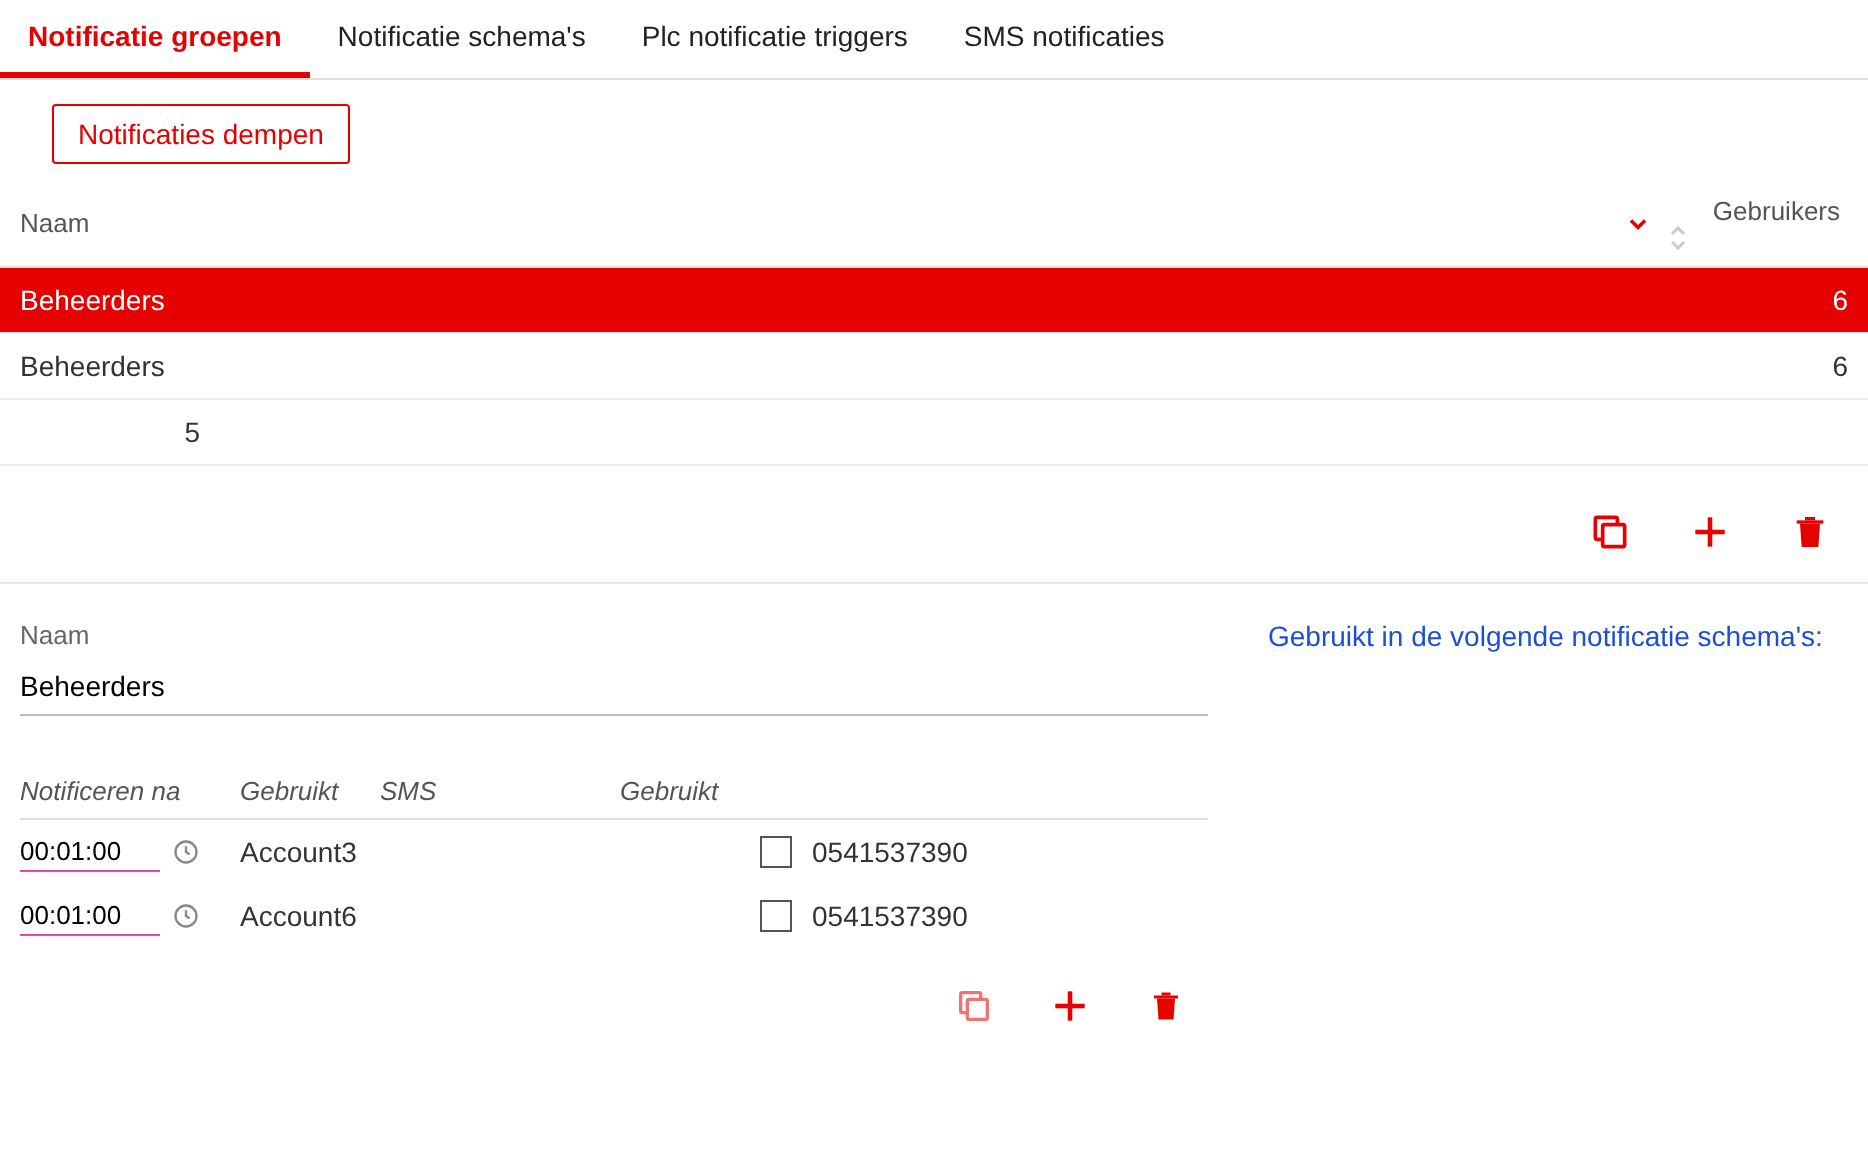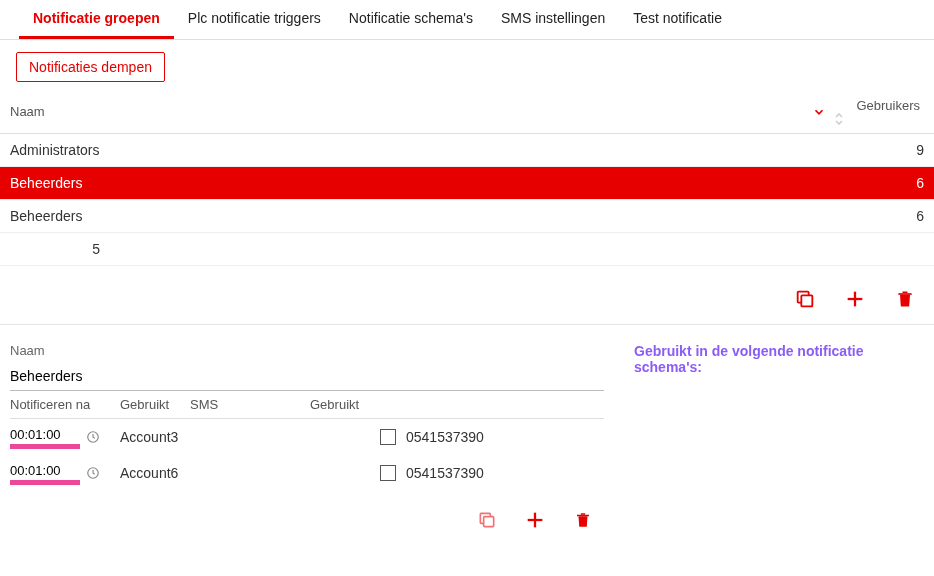--- a/index.html
+++ b/index.html
@@ -7,35 +7,35 @@
     margin: 0;
     font-family: "Segoe UI", Arial, sans-serif;
     font-size: 14px;
     color: #333;
     background: #fff;
     width: 934px;
   }
   .tabs {
     display: flex;
     border-bottom: 1px solid #ddd;
-    padding: 0 19px;
+    padding: 0 0;
   }
   .tab {
     padding: 10px 14px;
     cursor: pointer;
     color: #222;
     font-size: 14px;
   }
   .tab.active {
     color: #e60000;
     font-weight: 600;
     border-bottom: 3px solid #e60000;
   }
   .toolbar {
-    padding: 12px 10px 8px 16px;
+    padding: 12px 10px 8px 26px;
   }
   .btn-mute {
     border: 1px solid #e60000;
     color: #e60000;
     background: #fff;
     padding: 6px 12px;
     font-size: 14px;
     cursor: pointer;
     border-radius: 2px;
   }
@@ -73,69 +73,70 @@
     display:flex; align-items:center; justify-content:center;
     cursor:pointer;
     color:#e60000;
   }
   .detail {
     display:flex;
     padding: 18px 10px 10px 10px;
     gap: 30px;
   }
   .detail-left { flex: 1; max-width: 610px; }
-  .detail-right { width: 290px; color:#8b5cf6;font-weight:bold; }
+  .detail-right { width: 290px; color:#1d4ed8; }
   .field-label { color:#666; font-size:13px; margin-bottom:6px; }
   .text-input {
     width:100%;
     border:none;
     border-bottom:1px solid #bbb;
     padding:4px 0 6px 0;
     font-size:14px;
     outline:none;
   }
   .sub-head {
     display:flex;
+    margin-top:24px;
     padding:6px 0;
     border-bottom:1px solid #ddd;
     color:#555;
     font-size:13px;
+    font-style:italic;
   }
   .sub-row {
     display:flex;
     align-items:center;
     padding:6px 0;
   }
   .c-notif { width:110px; display:flex; align-items:center; gap:6px;}
   .c-user { width:70px; overflow:hidden; }
   .c-email { width:190px; }
   .c-sms { width:120px; display:flex; align-items:center; gap:10px;}
   .c-tel { width:90px; }
   .time-input {
-    width:70px; border:none; border-bottom:5px solid #ec4899; font-size:13px; padding:2px 0;
+    width:70px; border:none; border-bottom:1px solid #ec4899; font-size:13px; padding:2px 0;
   }
   .clock-icon { color:#888; }
   .chk {
     width:16px; height:16px; border:1.5px solid #555; display:inline-block;
   }
   .sub-actions {
     display:flex; justify-content:flex-end; gap:26px; padding:18px 10px 4px 0;
   }
   .sub-actions .icon-btn.copy { opacity:0.55; }
   svg { display:block; }
 </style>
 </head>
 <body>
 
 <div class="tabs" id="tabs">
     <div class="tab active">Notificatie groepen</div>
+    <div class="tab">Notificatie schema's</div>
     <div class="tab">Plc notificatie triggers</div>
-    <div class="tab">Notificatie schema's</div>
-    <div class="tab">SMS instellingen</div>
-    <div class="tab">Test notificatie</div>
+    <div class="tab">SMS notificaties</div>
   </div>
 
 <div class="toolbar">
   <button class="btn-mute">Notificaties dempen</button>
 </div>
 
 <div class="table">
   <div class="thead">
     <div class="col-name th-name">
       <span>Naam</span>
@@ -149,24 +150,20 @@
       <span>Gebruikers</span>
       <span class="sort-neutral">
         <svg width="10" height="12" viewBox="0 0 10 12" fill="none" stroke="currentColor" stroke-width="1.5">
             <polyline points="2 4 5 1 8 4"></polyline>
             <polyline points="2 8 5 11 8 8"></polyline>
           </svg>
       </span>
     </div>
   </div>
   <div id="tbody">
-      <div class="trow">
-        <div class="col-name">Administrators</div>
-        <div class="col-users">9</div>
-      </div>
       <div class="trow selected">
         <div class="col-name">Beheerders</div>
         <div class="col-users">6</div>
       </div>
       <div class="trow">
         <div class="col-name">Beheerders</div>
         <div class="col-users">6</div>
       </div>
       <div class="trow">
         <div class="col-users">5</div>

